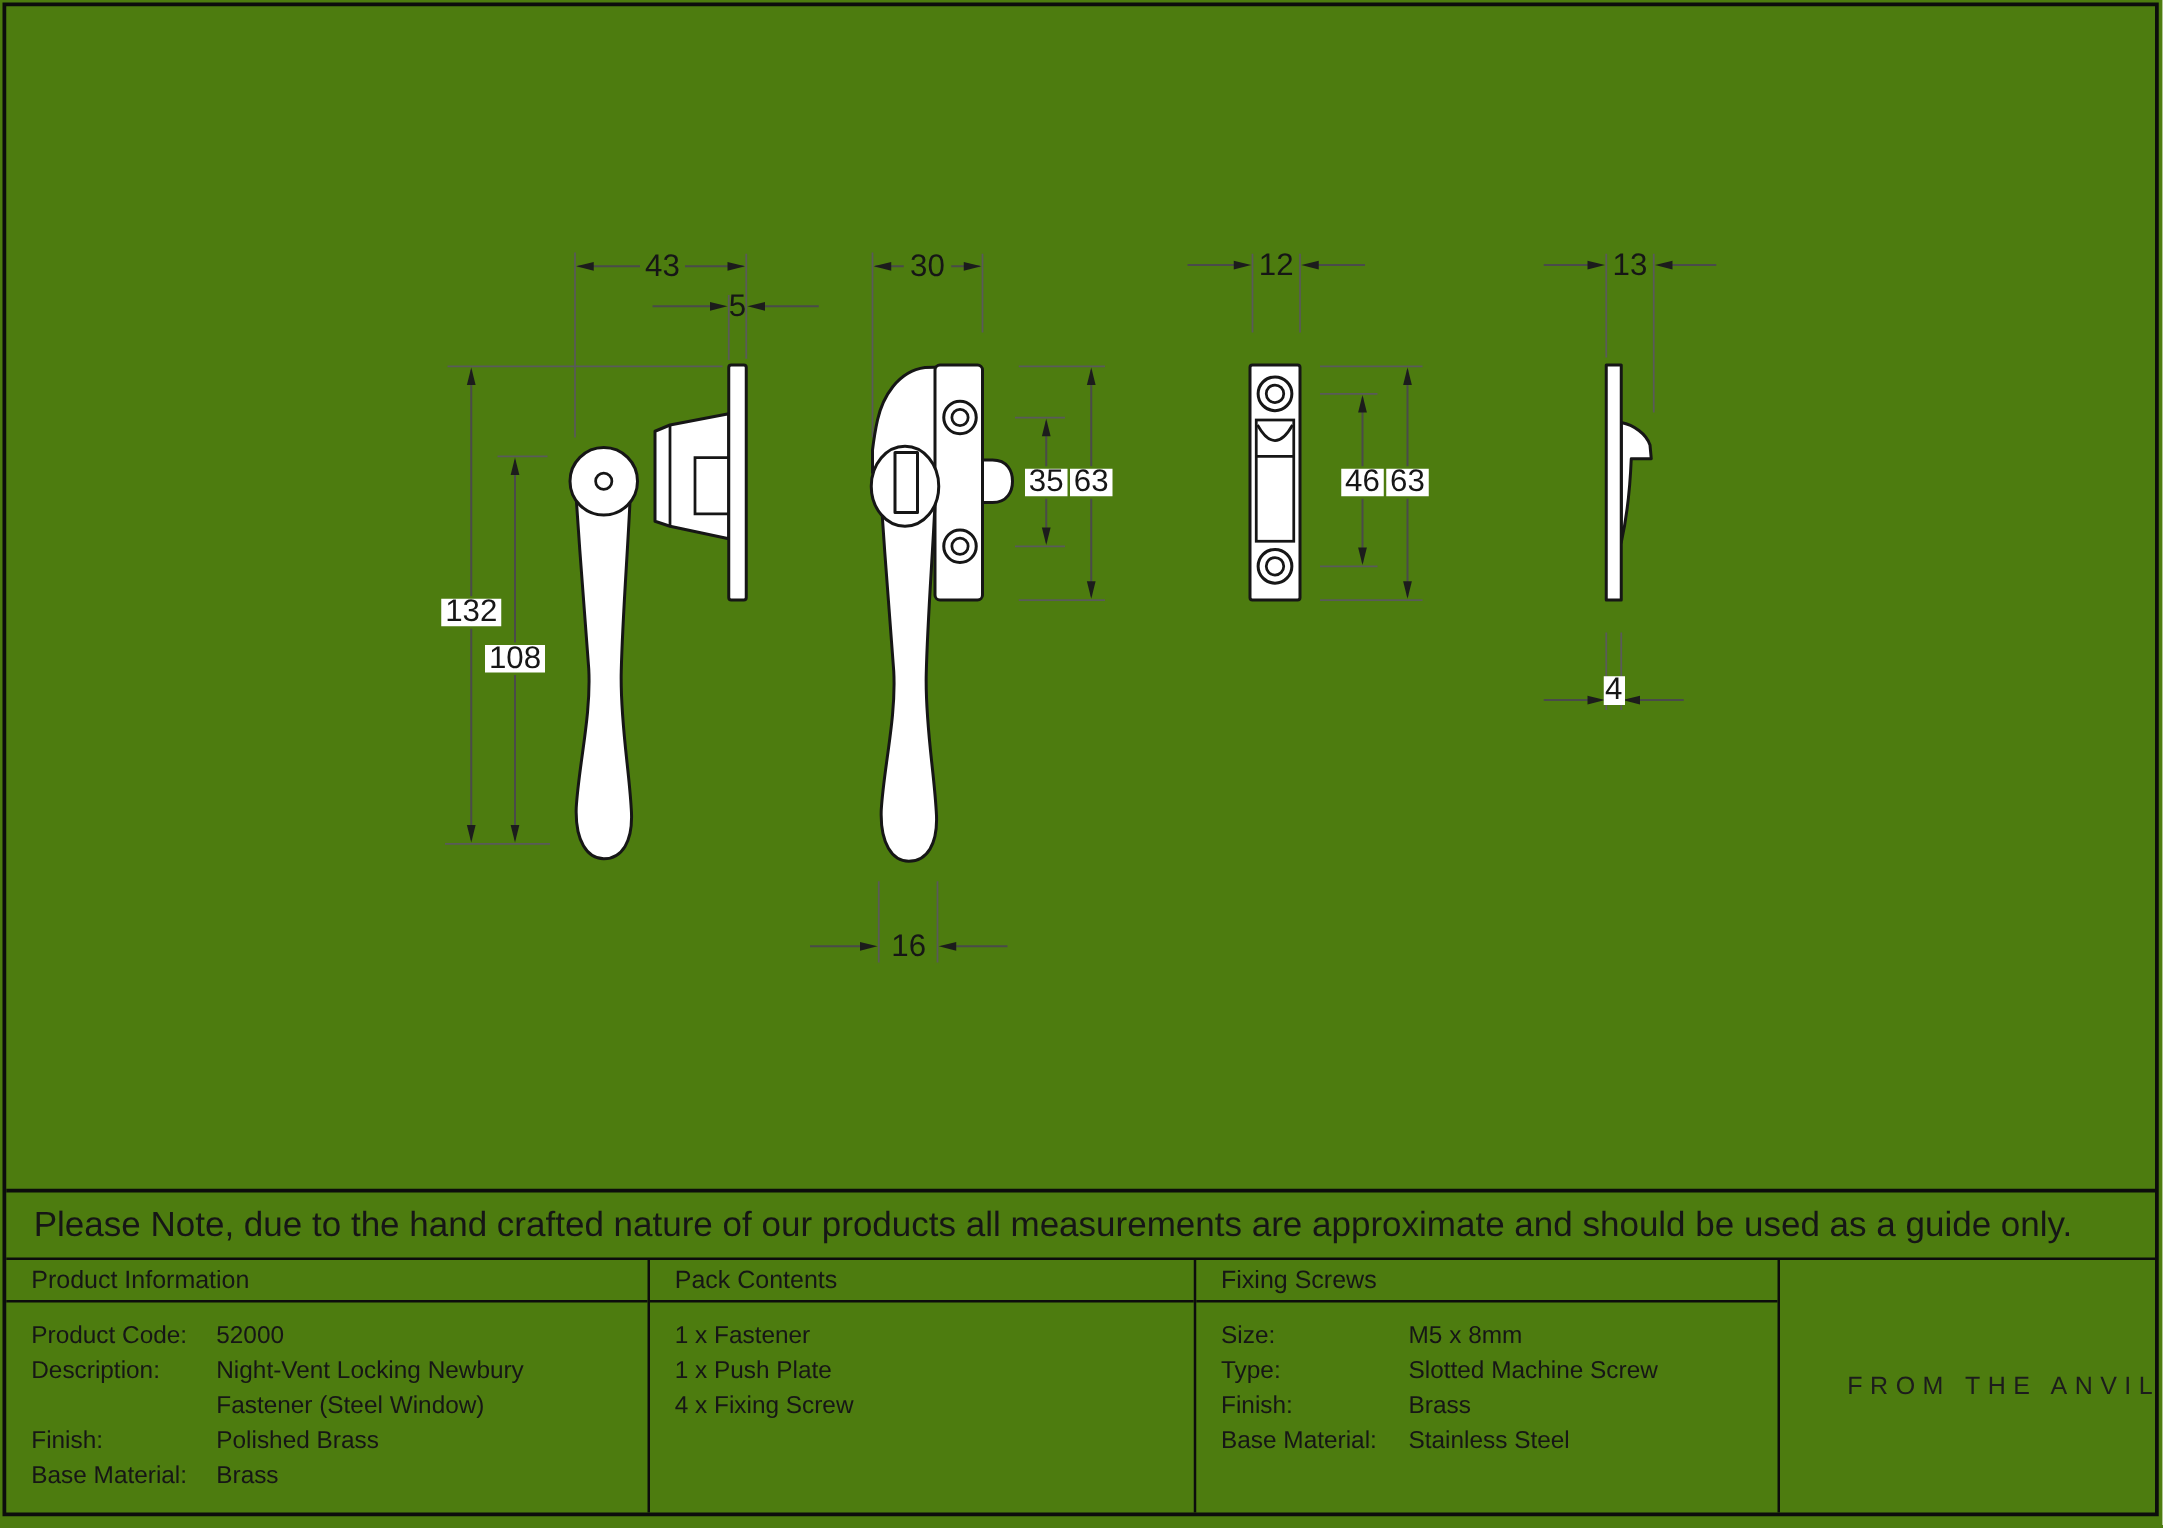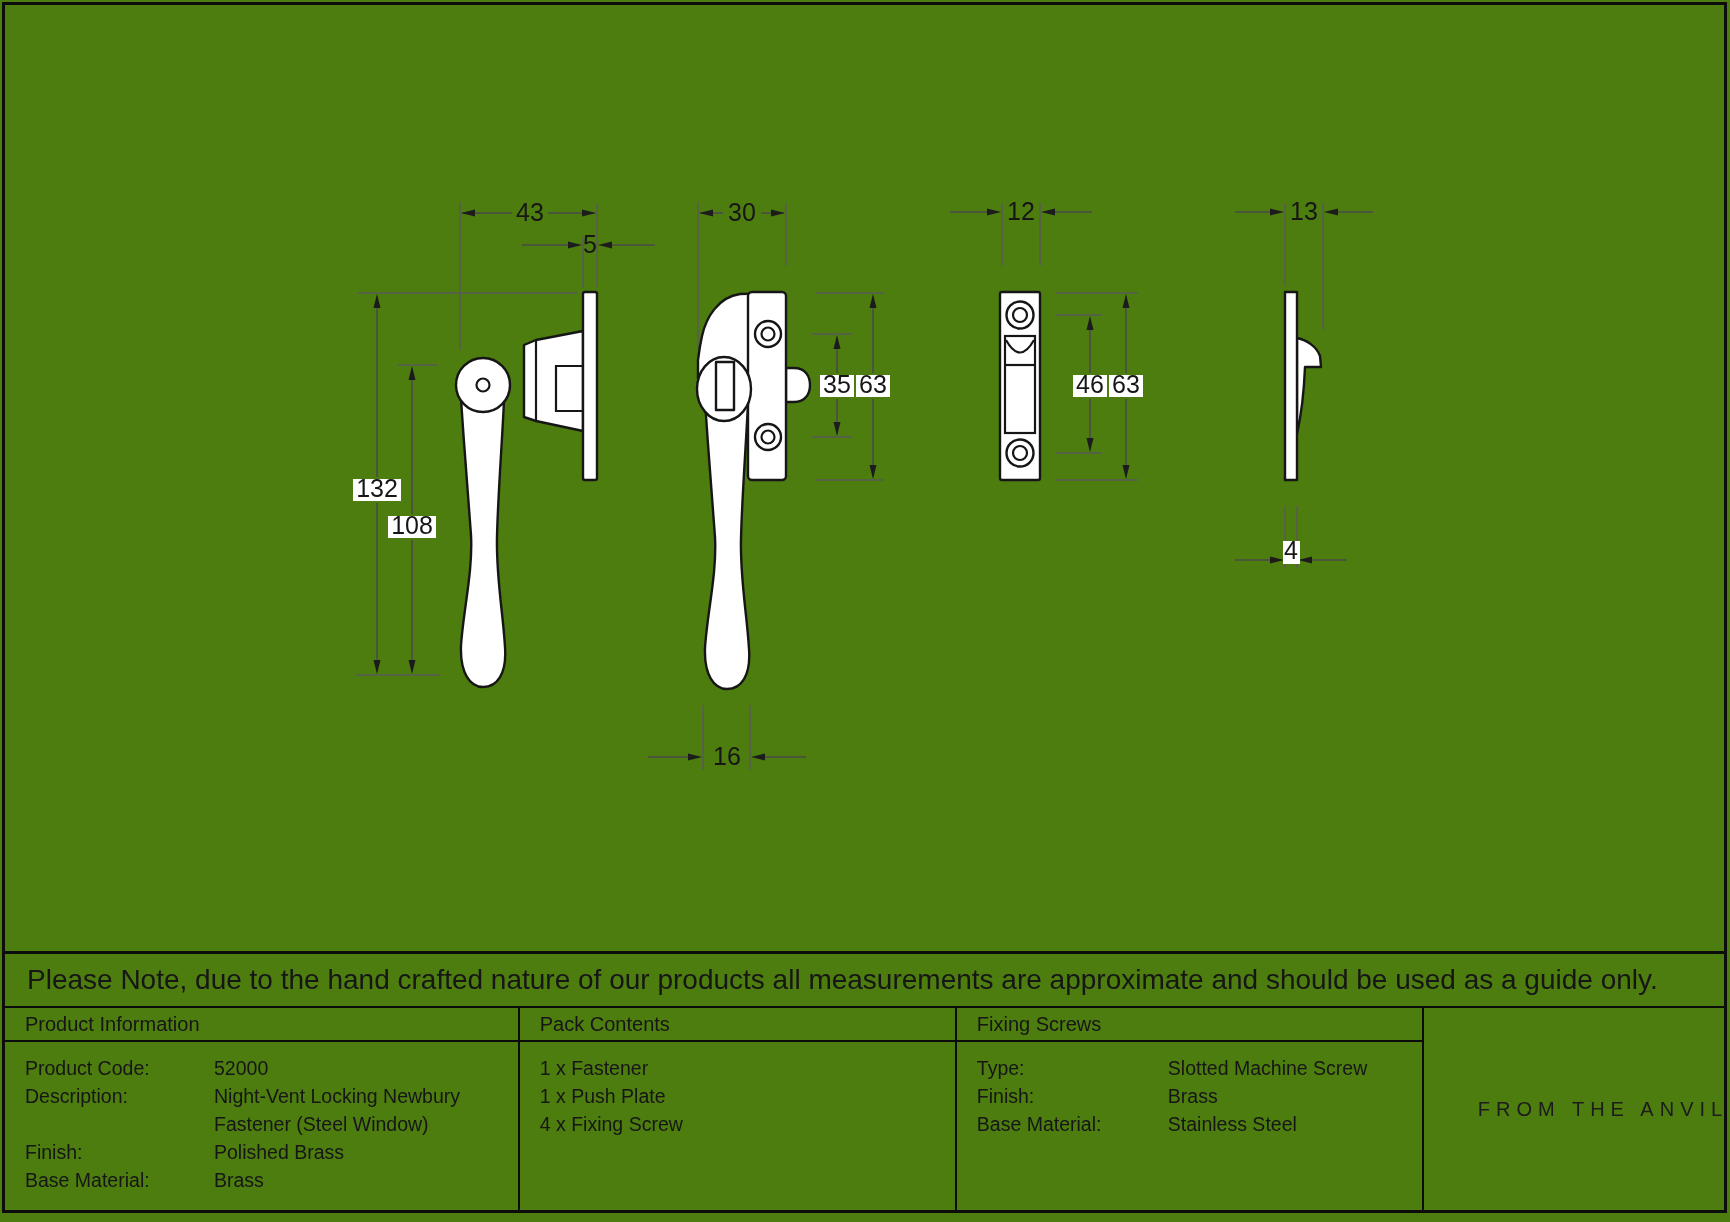--- a/index.html
+++ b/index.html
@@ -12,21 +12,21 @@
   
   .note-row{position:absolute;left:5px;top:951px;width:1719px;height:57px;box-sizing:border-box;
             border-top:3px solid #0c0c0c;border-bottom:2px solid #0c0c0c;
             display:flex;align-items:center;padding-left:22px;font-size:28px;}
   .cols{position:absolute;left:5px;top:1008px;width:1719px;height:202px;display:flex;box-sizing:border-box;}
   .col{box-sizing:border-box;height:100%;}
   .col-border{border-right:2px solid #0c0c0c;}
   .col-head{box-sizing:border-box;height:34px;border-bottom:2px solid #0c0c0c;
             display:flex;align-items:center;padding-left:20px;font-size:20px;}
   .col-body{padding:12px 0 0 20px;font-size:19.5px;line-height:28px;}
-  .kv{display:flex;gap:41px;}
+  .kv{display:flex;}
   .kv .k{width:148px;flex:0 0 148px;}
   .kv .v{flex:1;padding-right:20px;}
   .fs .k{width:150px;flex:0 0 150px;}
   .plain-line{display:block;}
   .logo-cell{display:flex;align-items:center;justify-content:center;gap:13px;}
   .logo-bar{width:2px;height:46px;background:#161616;}
   .logo-text{font-size:20px;letter-spacing:6px;color:#1c1c1c;white-space:nowrap;margin-left:32px;}
 
   
   .obj{fill:#ffffff;stroke:#161616;stroke-width:2.4px;stroke-linejoin:round;}
@@ -242,20 +242,24 @@
         <span class="plain-line">4 x Fixing Screw</span>
       </div>
     </div>
 
     <div class="col col-border" style="width:481px;">
       <div class="col-head">
         <span>Fixing Screws</span>
       </div>
       <div class="col-body fs">
         <div class="kv">
+          <span class="k">Size:</span>
+          <span class="v">M5 x 8mm</span>
+        </div>
+        <div class="kv">
           <span class="k">Type:</span>
           <span class="v">Slotted Machine Screw</span>
         </div>
         <div class="kv">
           <span class="k">Finish:</span>
           <span class="v">Brass</span>
         </div>
         <div class="kv">
           <span class="k">Base Material:</span>
           <span class="v">Stainless Steel</span>

